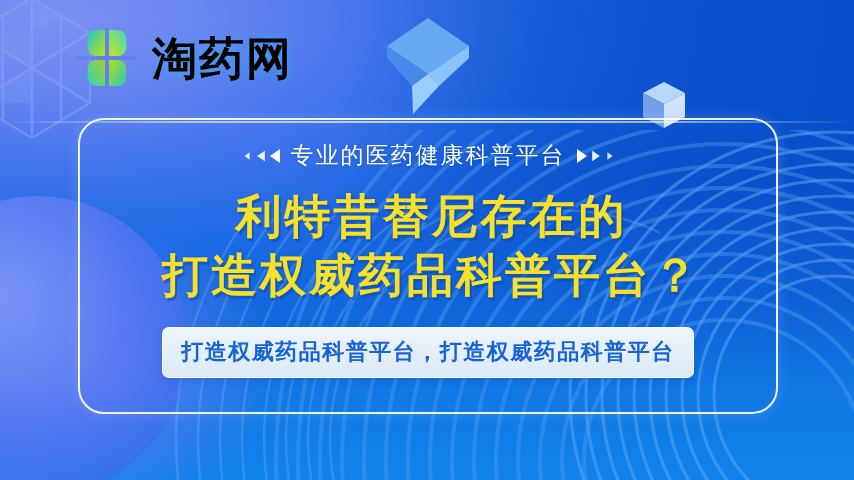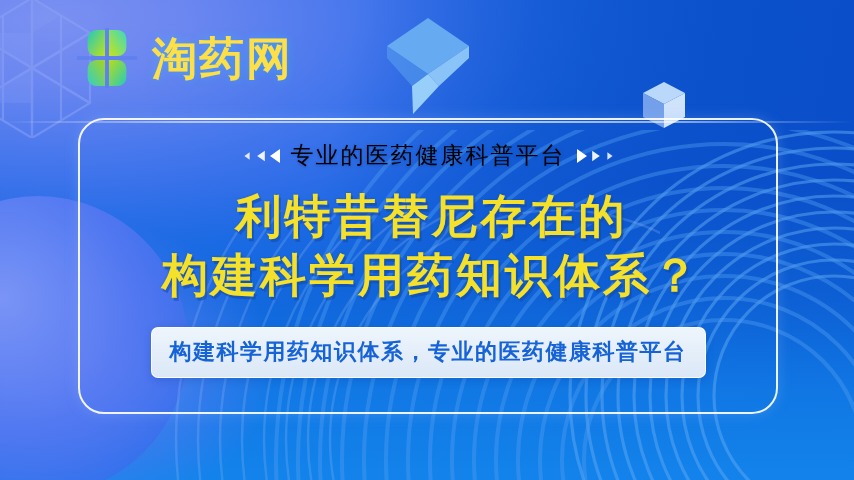--- a/index.html
+++ b/index.html
@@ -63,21 +63,21 @@
   }
 
   
   .logo-row{
     position:absolute;left:76px;top:27px;
     display:flex;align-items:center;gap:14px;z-index:6;
   }
   .logo-mark{width:62px;height:62px;display:block;}
   .logo-text{
     font-size:45px;font-weight:700;letter-spacing:2px;
-    color:#fde047;
+    color:#000000;
     font-family:"DejaVu Sans","Liberation Sans",sans-serif;
     text-shadow:0 0 10px rgba(40,200,250,.45);
     line-height:1;
   }
 
   
   .frame{
     position:absolute;left:78px;top:118px;width:700px;height:296px;
     border:2.5px solid rgba(255,255,255,.92);
     border-radius:26px;
@@ -88,21 +88,21 @@
   
   .content{
     position:absolute;left:78px;top:118px;width:700px;height:296px;
     z-index:5;
     display:flex;flex-direction:column;align-items:center;
   }
 
   .tagline{
     margin-top:22px;
     display:flex;align-items:center;gap:11px;
-    color:#000000;
+    color:#ffffff;
     font-size:23px;font-weight:400;letter-spacing:2px;
     font-family:"DejaVu Sans","Liberation Sans",sans-serif;
     text-shadow:0 1px 3px rgba(10,50,130,.35);
   }
   .tri-group{display:flex;align-items:center;gap:4px;}
   .tri{width:0;height:0;border-top:7px solid transparent;border-bottom:7px solid transparent;}
   .tri.left{border-right:10px solid #ffffff;}
   .tri.right{border-left:10px solid #ffffff;}
   .tri.s1{transform:scale(.52);opacity:.85;}
   .tri.s2{transform:scale(.76);opacity:.92;}
@@ -288,20 +288,20 @@
       <span>专业的医药健康科普平台</span>
       <span class="tri-group">
         <i class="tri right s3"></i>
           <i class="tri right s2"></i>
           <i class="tri right s1"></i>
       </span>
     </div>
 
     <div class="title-block">
       <div class="title-line">利特昔替尼存在的</div>
-      <div class="title-line">构建科学用药知识体系？</div>
+      <div class="title-line">打造权威药品科普平台？</div>
     </div>
 
-    <div class="subtitle-pill">构建科学用药知识体系，专业的医药健康科普平台</div>
+    <div class="subtitle-pill">打造权威药品科普平台，打造权威药品科普平台</div>
 
   </div>
 
 </div>
 
 </body></html>

